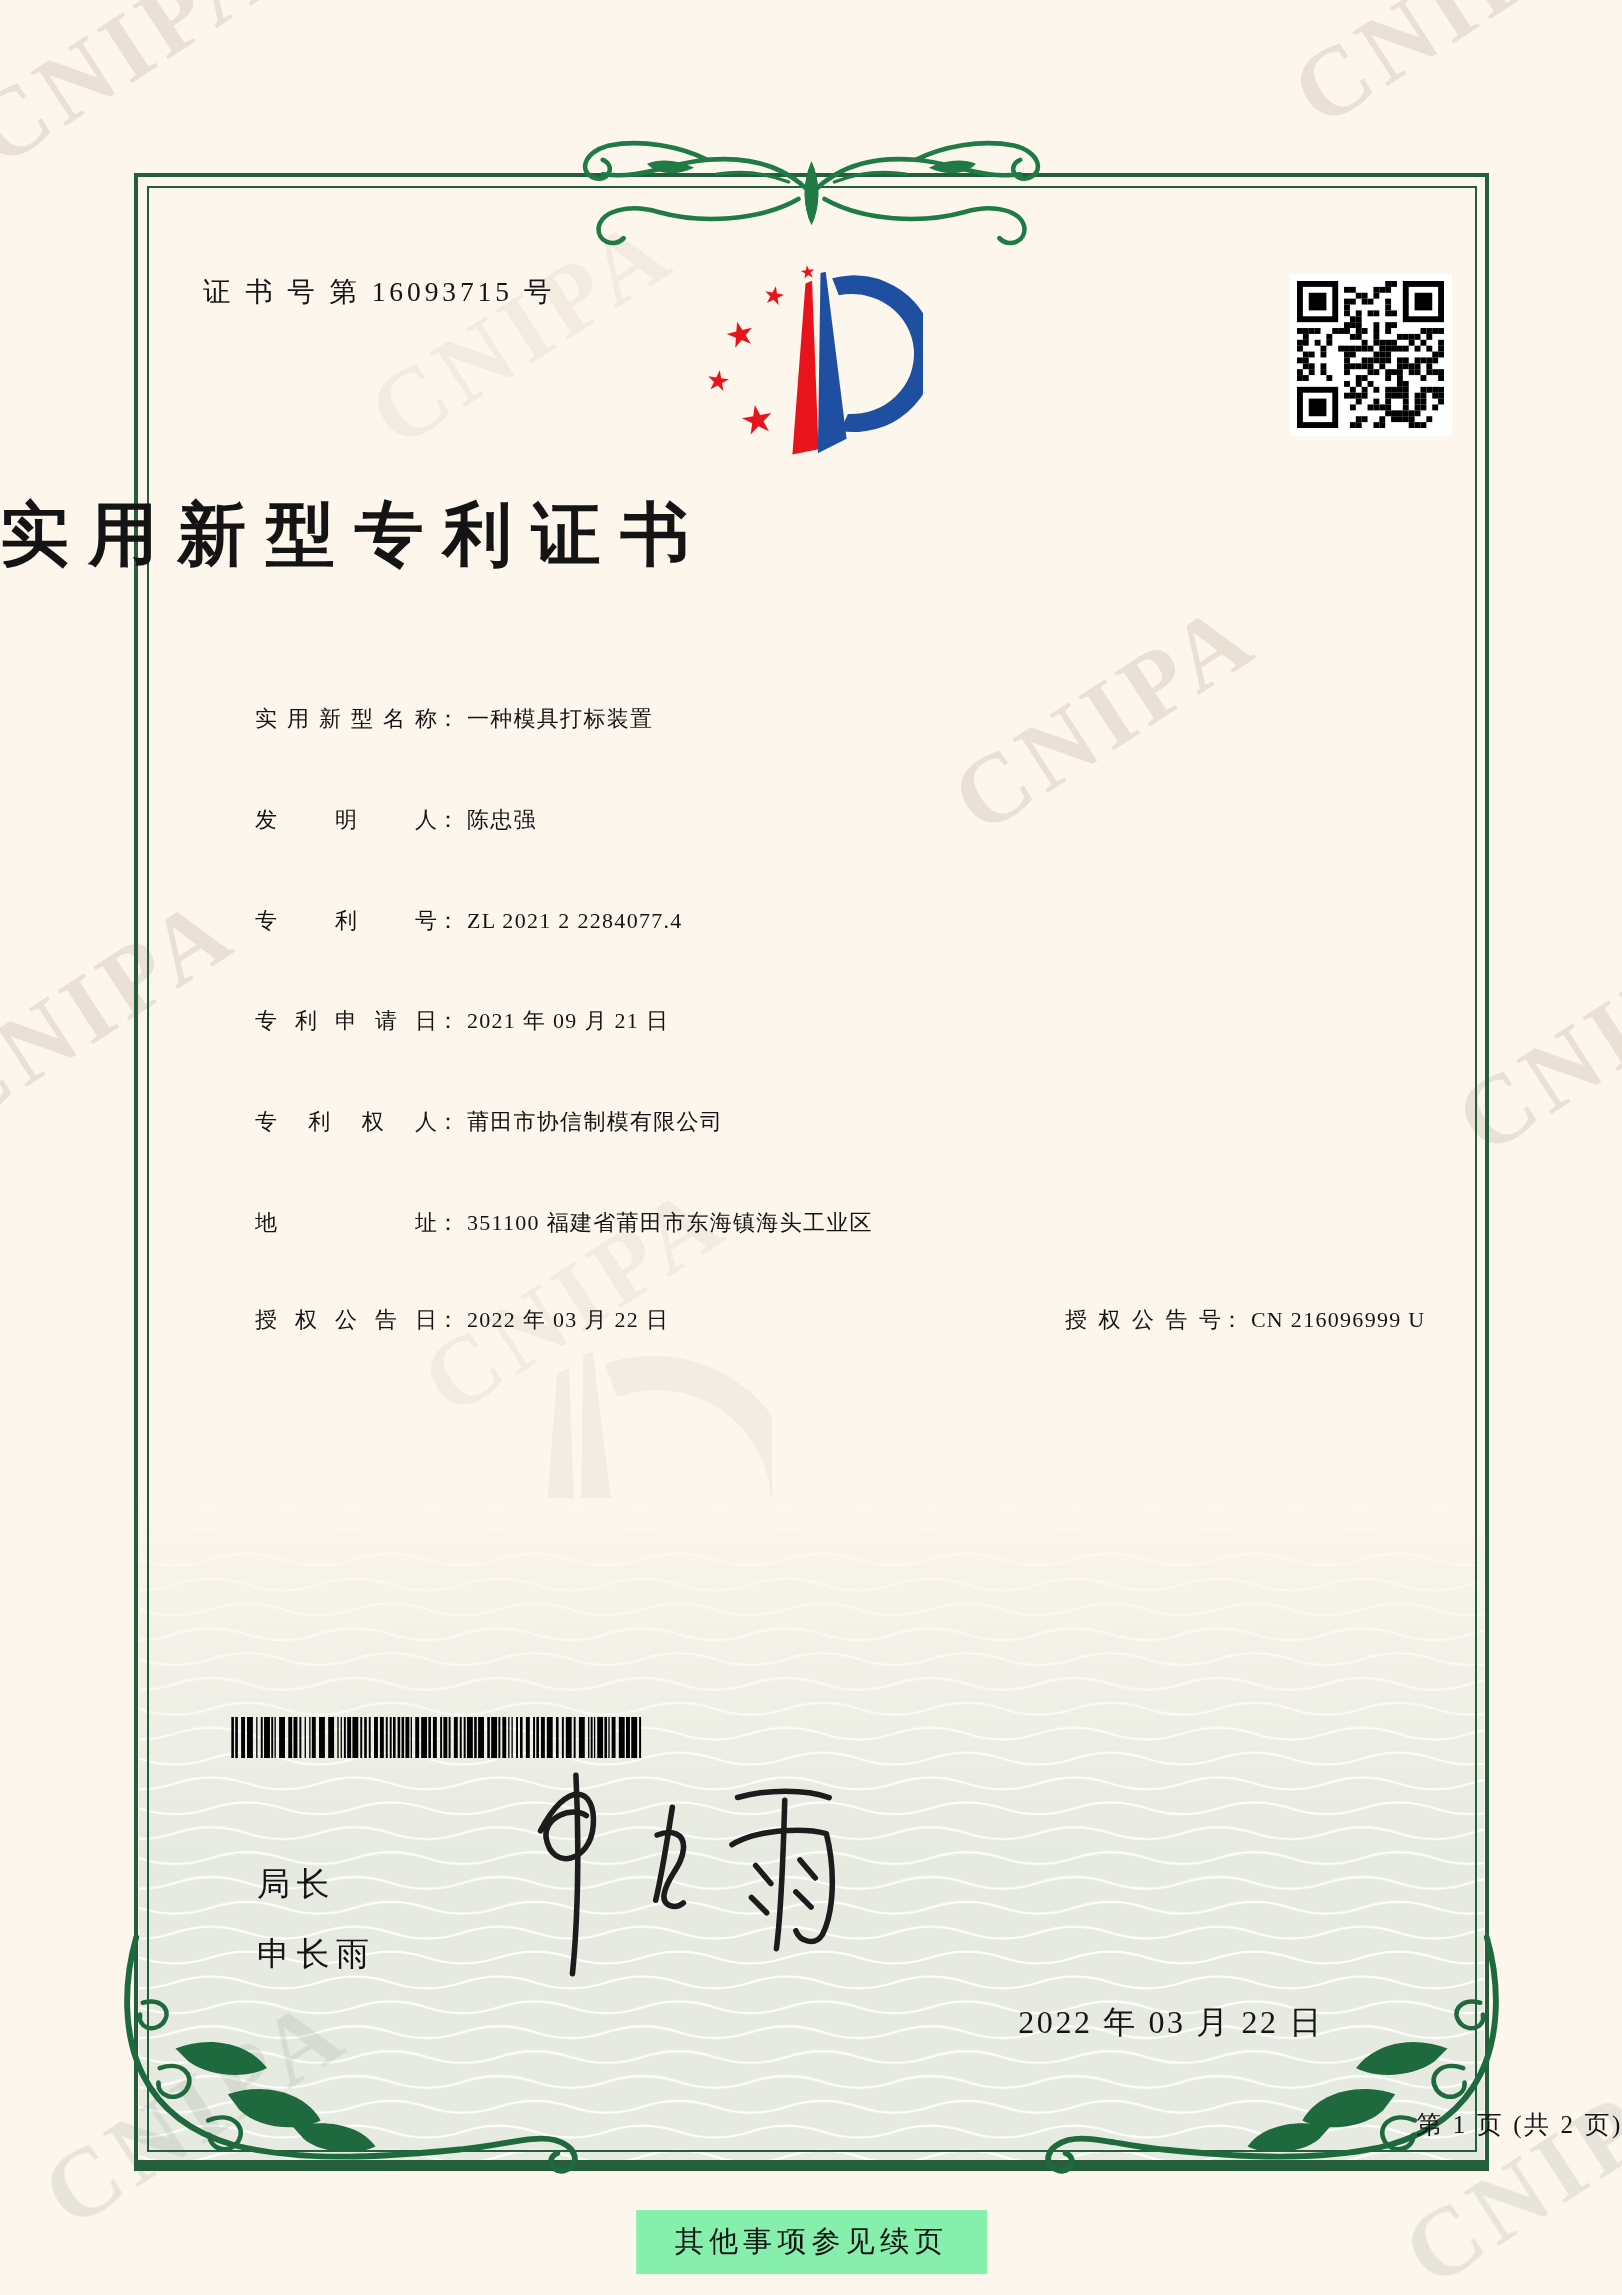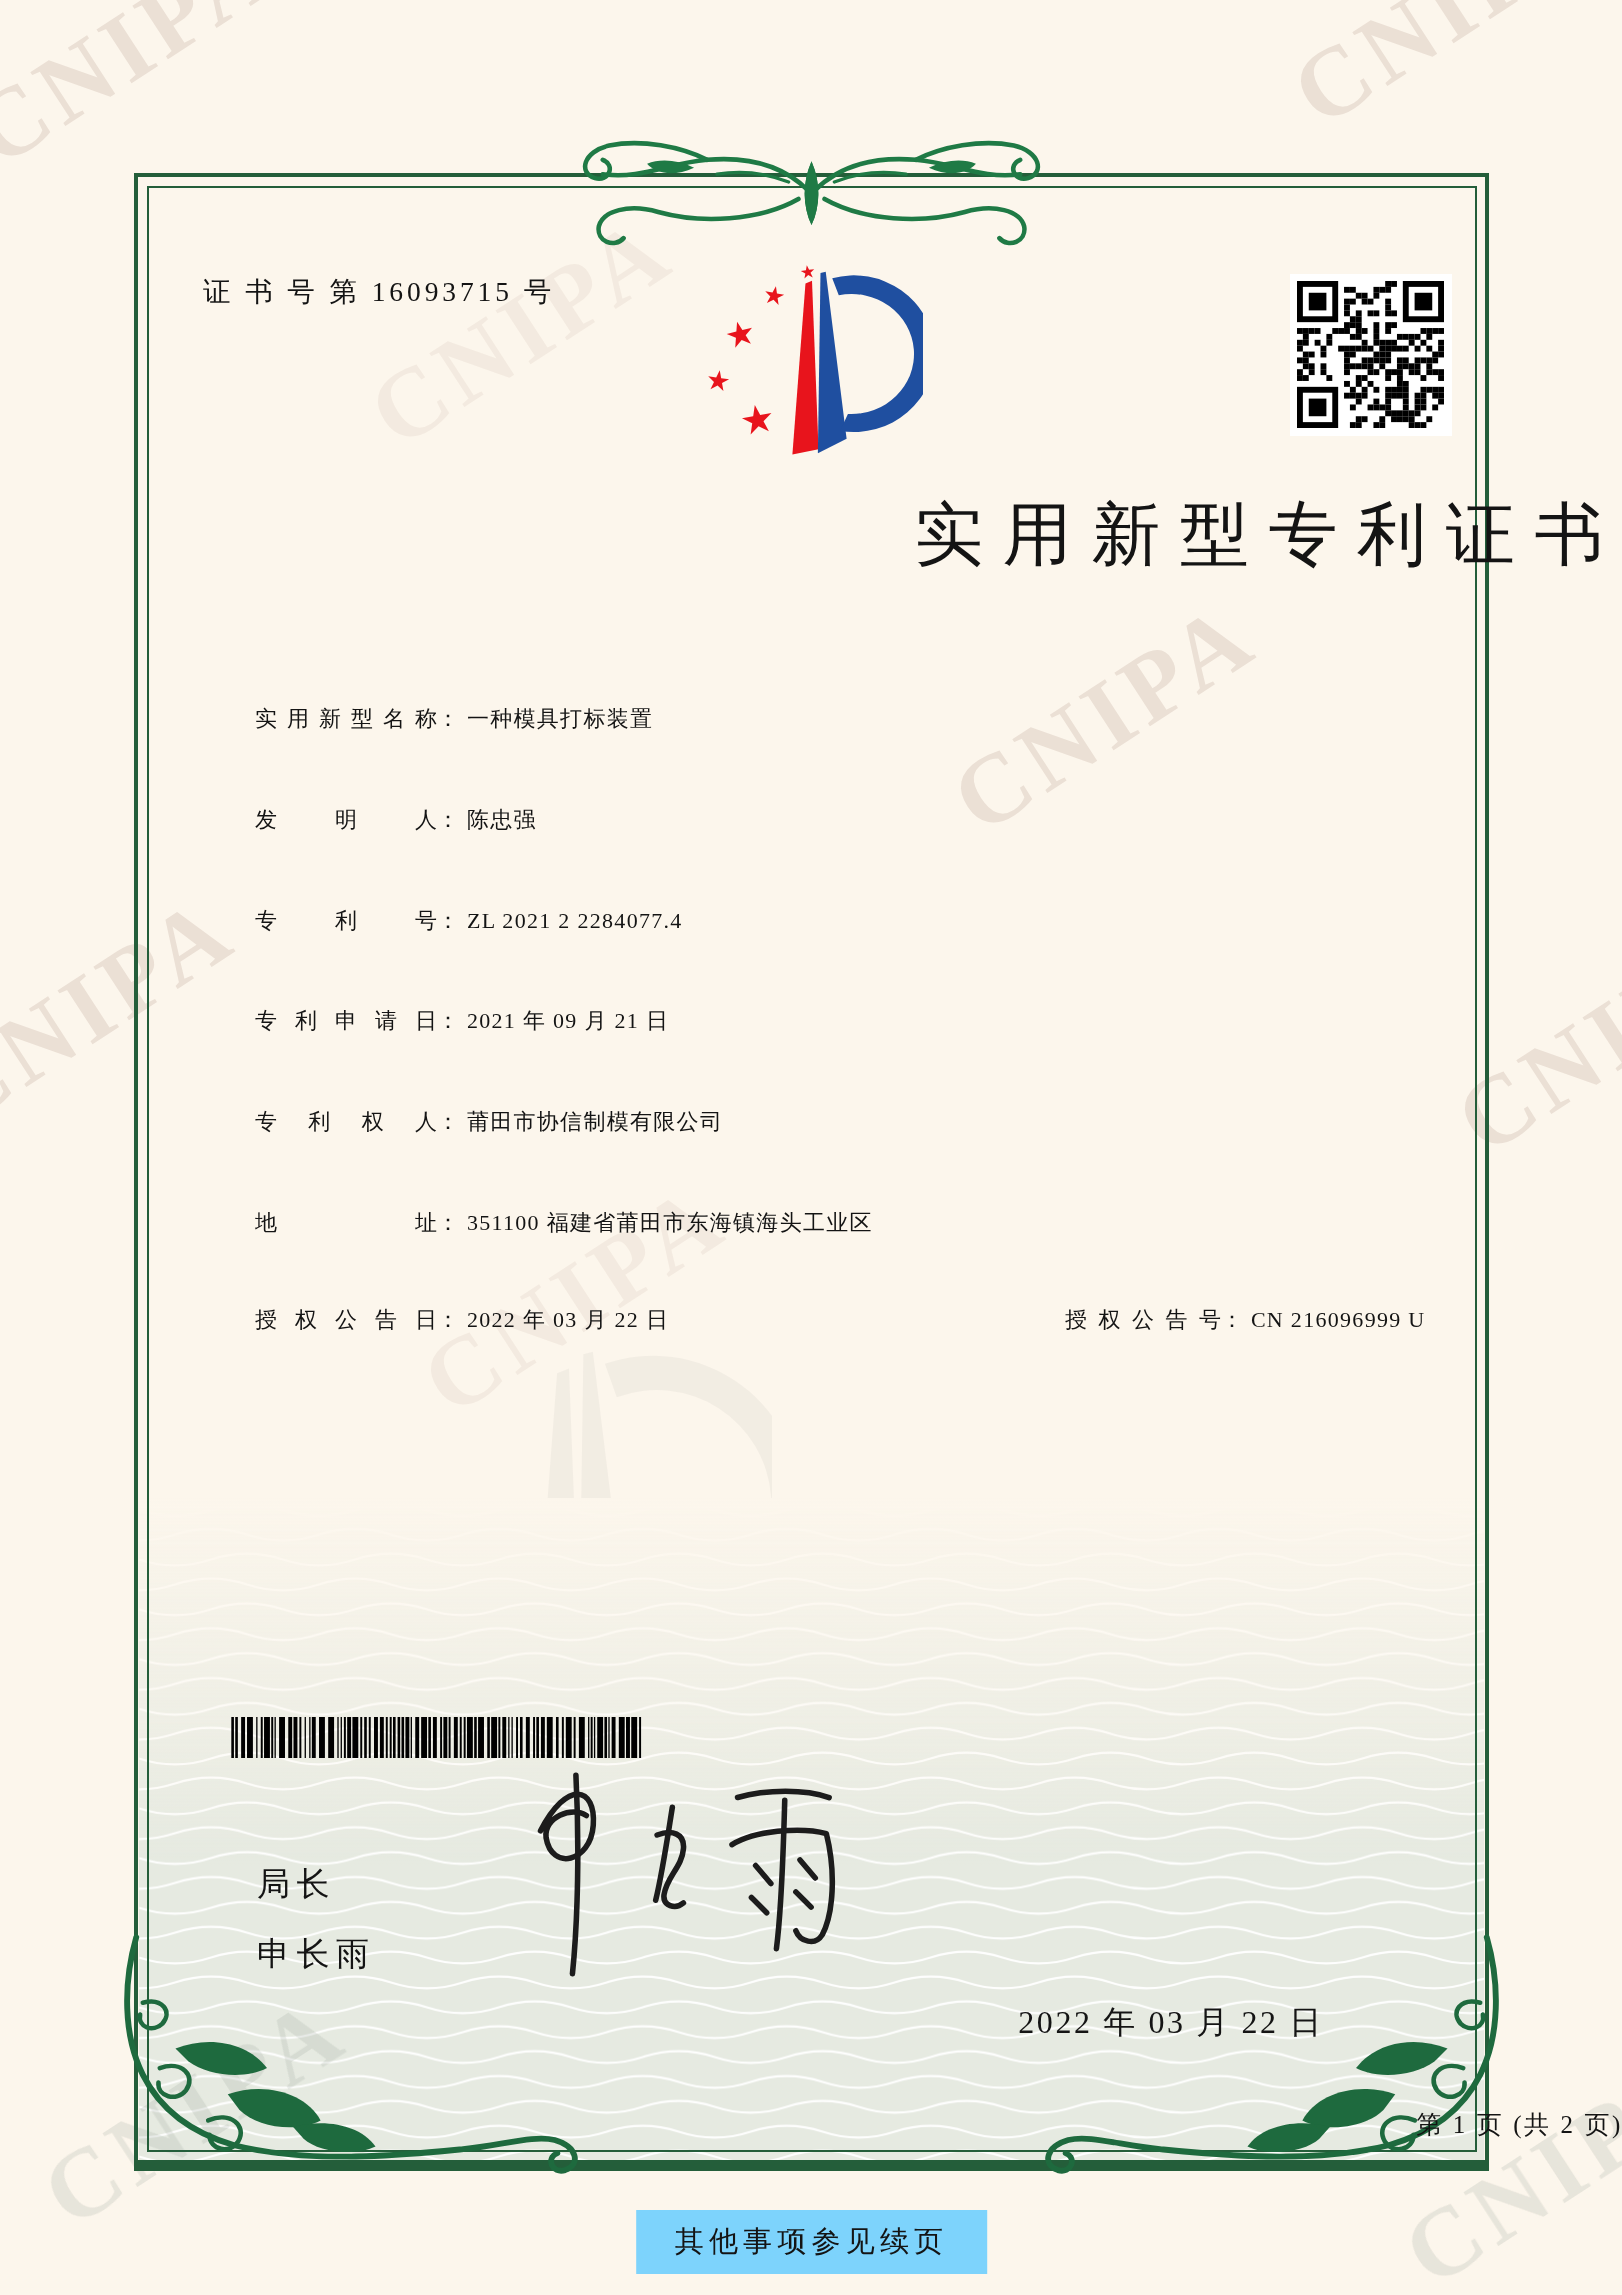--- a/index.html
+++ b/index.html
@@ -31,22 +31,22 @@
     position:absolute;left:147px;top:186px;width:1330px;height:1966px;
     border:2px solid #245e3a;z-index:3;box-sizing:border-box;pointer-events:none;
   }
   .ornament{position:absolute;z-index:4;pointer-events:none;}
   
   .cert-no{position:absolute;left:203px;top:274px;z-index:5;font-size:27.5px;letter-spacing:3.9px;}
   .logo{position:absolute;left:701px;top:257px;width:222px;height:216px;z-index:5;}
   .logo .star{position:absolute;color:#e8141c;line-height:1;font-family:"DejaVu Sans",sans-serif;}
   .qr{position:absolute;left:1290px;top:274px;width:162px;height:162px;background:#ffffff;z-index:5;padding:7.2px;box-sizing:border-box;}
   .title{
-    position:absolute;left:0;top:489px;width:100%;text-align:right;z-index:5;
-    font-size:69px;font-weight:normal;letter-spacing:19.6px;
+    position:absolute;left:0;top:489px;width:100%;text-align:left;z-index:5;
+    font-size:69px;font-weight:bold;letter-spacing:19.6px;
   }
   
   .field{position:absolute;left:255px;z-index:5;font-size:22px;white-space:nowrap;}
   .lbl{display:inline-block;width:182px;text-align:justify;text-align-last:justify;vertical-align:bottom;}
   .colon{margin-right:7.9px;}
   .field .val{letter-spacing:1.3px;}
   .grant-no-col{position:absolute;left:810px;top:0;}
   
   .body-text{
     position:absolute;left:254px;top:1355px;width:1116px;z-index:5;
@@ -56,21 +56,21 @@
   
   .barcode{position:absolute;left:230px;top:1717px;width:415px;height:41px;z-index:5;}
   
   .signer{position:absolute;left:257px;z-index:5;font-size:33px;letter-spacing:6.5px;
     font-family:"Liberation Sans","DejaVu Sans",sans-serif;}
   .signature{position:absolute;left:486px;top:1767px;width:406px;height:222px;z-index:5;}
   .issue-date{position:absolute;left:955px;top:2001px;width:432px;text-align:center;z-index:5;font-size:32px;letter-spacing:2.6px;}
   .page-note{position:absolute;left:0;top:2108px;width:100%;text-align:right;z-index:5;font-size:25px;letter-spacing:2.6px;}
   .cont-note{
     position:absolute;left:50%;top:2210px;transform:translateX(-50%);z-index:6;
-    background:#7dd3fc;padding:11.8px 39px;font-size:29px;letter-spacing:5.2px;
+    background:#86efac;padding:11.8px 39px;font-size:29px;letter-spacing:5.2px;
   }
   .ghost-logo{position:absolute;left:366px;top:1296px;z-index:1;opacity:0.05;}
 </style>
 </head>
 <body>
 
 <div class="page">
 
   <div class="wm" style="left:-46px;top:-6.5px;">CNIPA</div>
   <div class="wm" style="left:1276px;top:-46px;">CNIPA</div>

